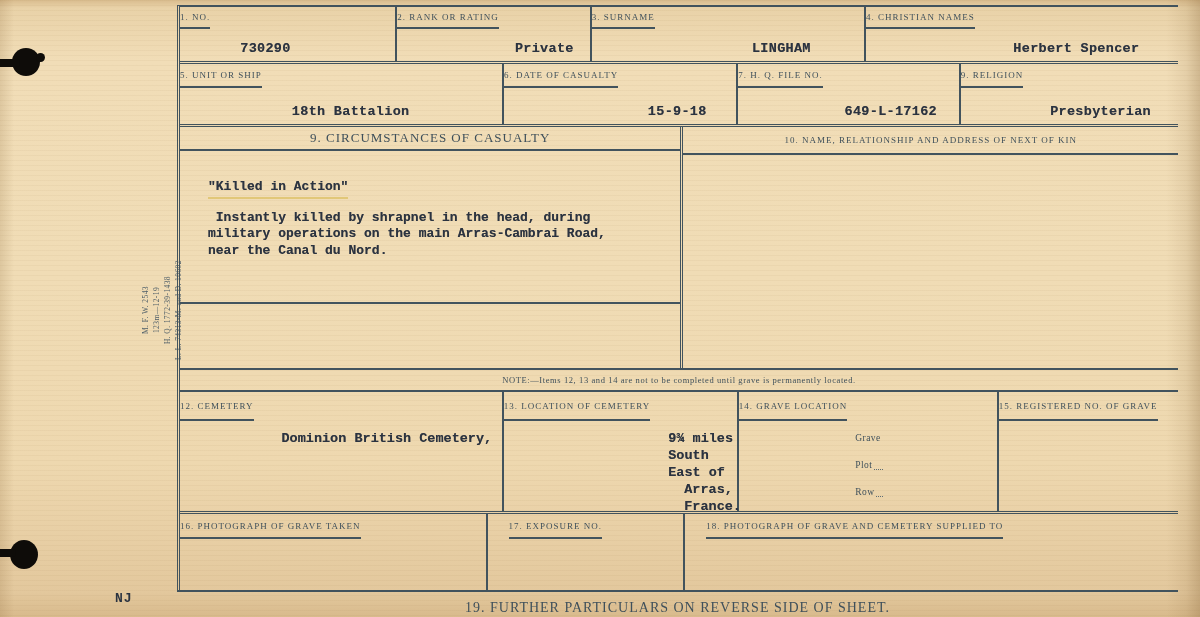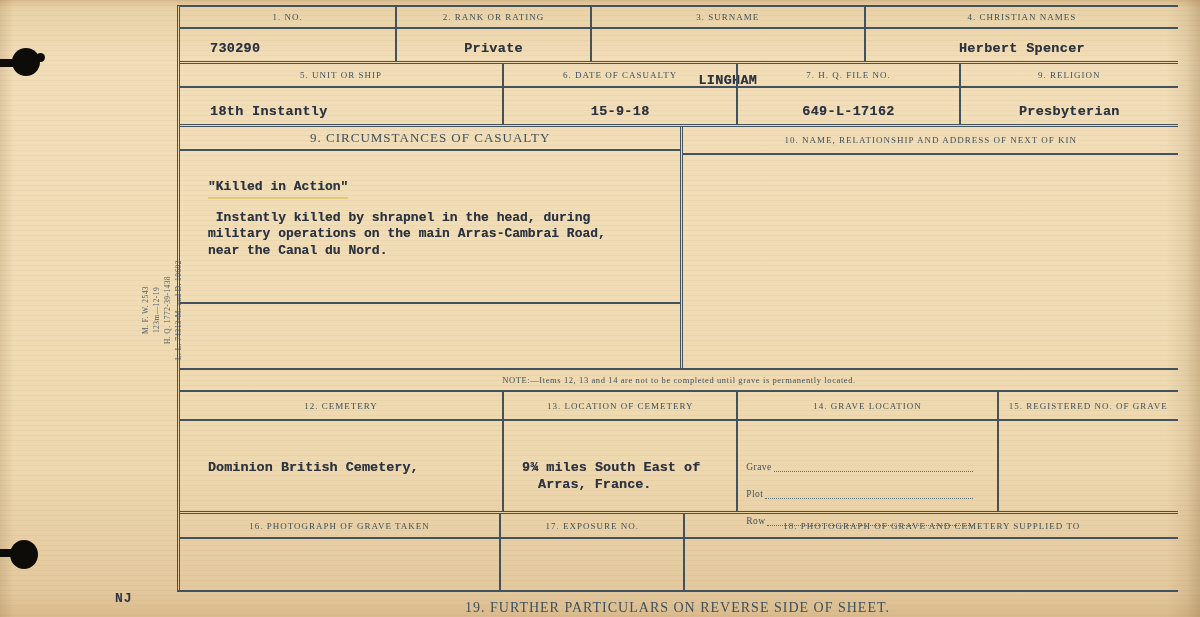--- a/index.html
+++ b/index.html
@@ -50,23 +50,23 @@
     position:absolute; left:177px; top:5px; width:1001px; height:585px;
     border-left:3px double var(--line);
     border-top:2px solid var(--line);
   }
   .row{ display:flex; width:100%; }
   .rowA{ height:57px; border-bottom:3px double var(--line); }
   .rowB{ height:63px; border-bottom:3px double var(--line);align-items:flex-end; }
   .rowSec{ height:243px; border-bottom:2px solid var(--line); }
   .rowNote{ height:22px; border-bottom:2px solid var(--line); }
   .row12{ height:122px; border-bottom:3px double var(--line); }
-  .row16{ height:78px; }
-
-  .cell{ position:relative; height:100%; border-right:2px solid var(--line); display:flex; flex-direction:column; }
+  .row16{ height:78px;gap:21px; }
+
+  .cell{ position:relative; height:100%; border-right:2px solid var(--line); display:flex; }
   .cell.last{ border-right:none; }
 
   .hdr{
     flex:0 0 auto; display:flex; align-items:center; justify-content:center;
     border-bottom:2px solid var(--line);
     font-size:9px; letter-spacing:1px; color:var(--print);
     white-space:nowrap; overflow:hidden;
   }
   .rowA .hdr{ height:22px; }
   .rowB .hdr{ height:24px; }
@@ -154,21 +154,21 @@
       </div>
       <div class="cell last" style="width:313px;">
         <div class="hdr">4.  CHRISTIAN NAMES</div>
         <div class="val center">Herbert Spencer</div>
       </div>
     </div>
 
     <div class="row rowB">
       <div class="cell" style="width:325px;">
         <div class="hdr">5.  UNIT OR SHIP</div>
-        <div class="val left">18th Instantly</div>
+        <div class="val left">18th Battalion</div>
       </div>
       <div class="cell" style="width:235px;">
         <div class="hdr">6.  DATE OF CASUALTY</div>
         <div class="val center">15-9-18</div>
       </div>
       <div class="cell" style="width:223px;">
         <div class="hdr">7.  H. Q. FILE NO.</div>
         <div class="val center">649-L-17162</div>
       </div>
       <div class="cell last" style="width:218px;">

